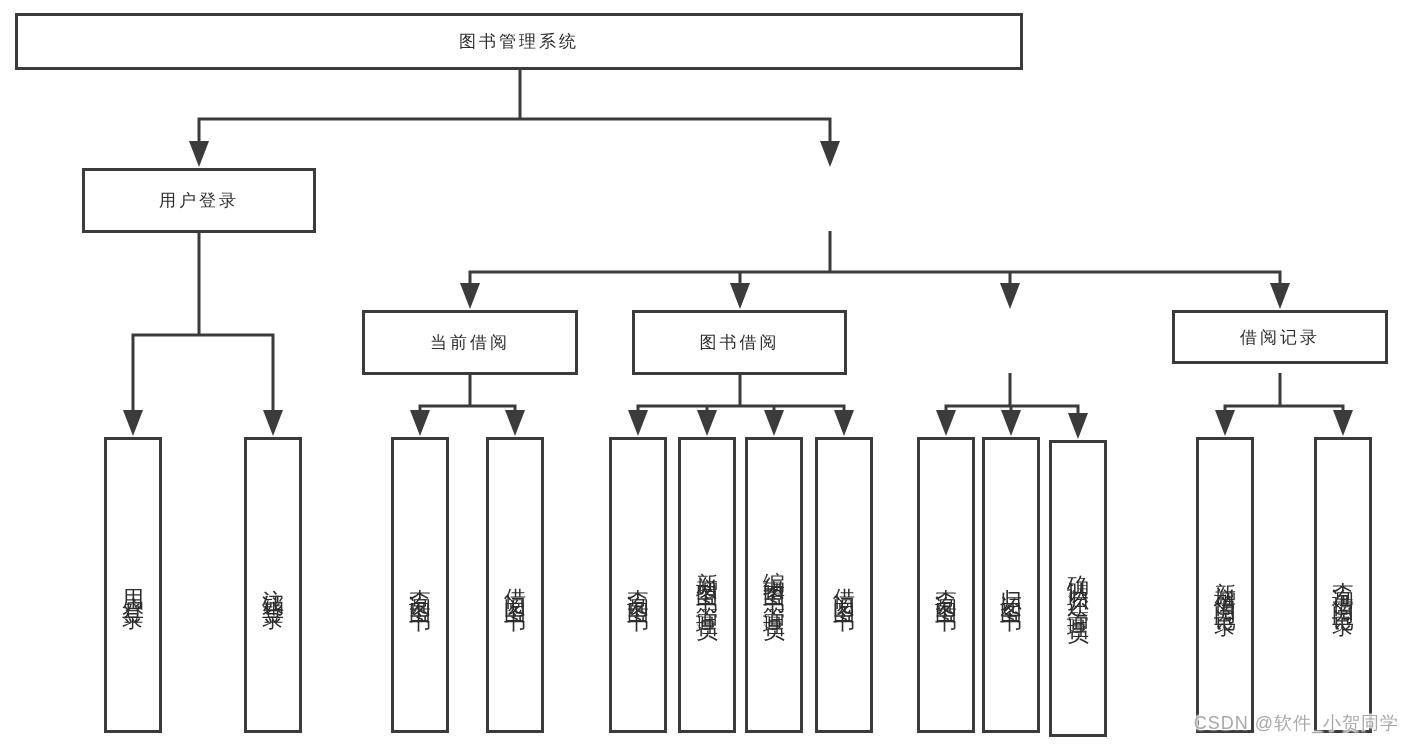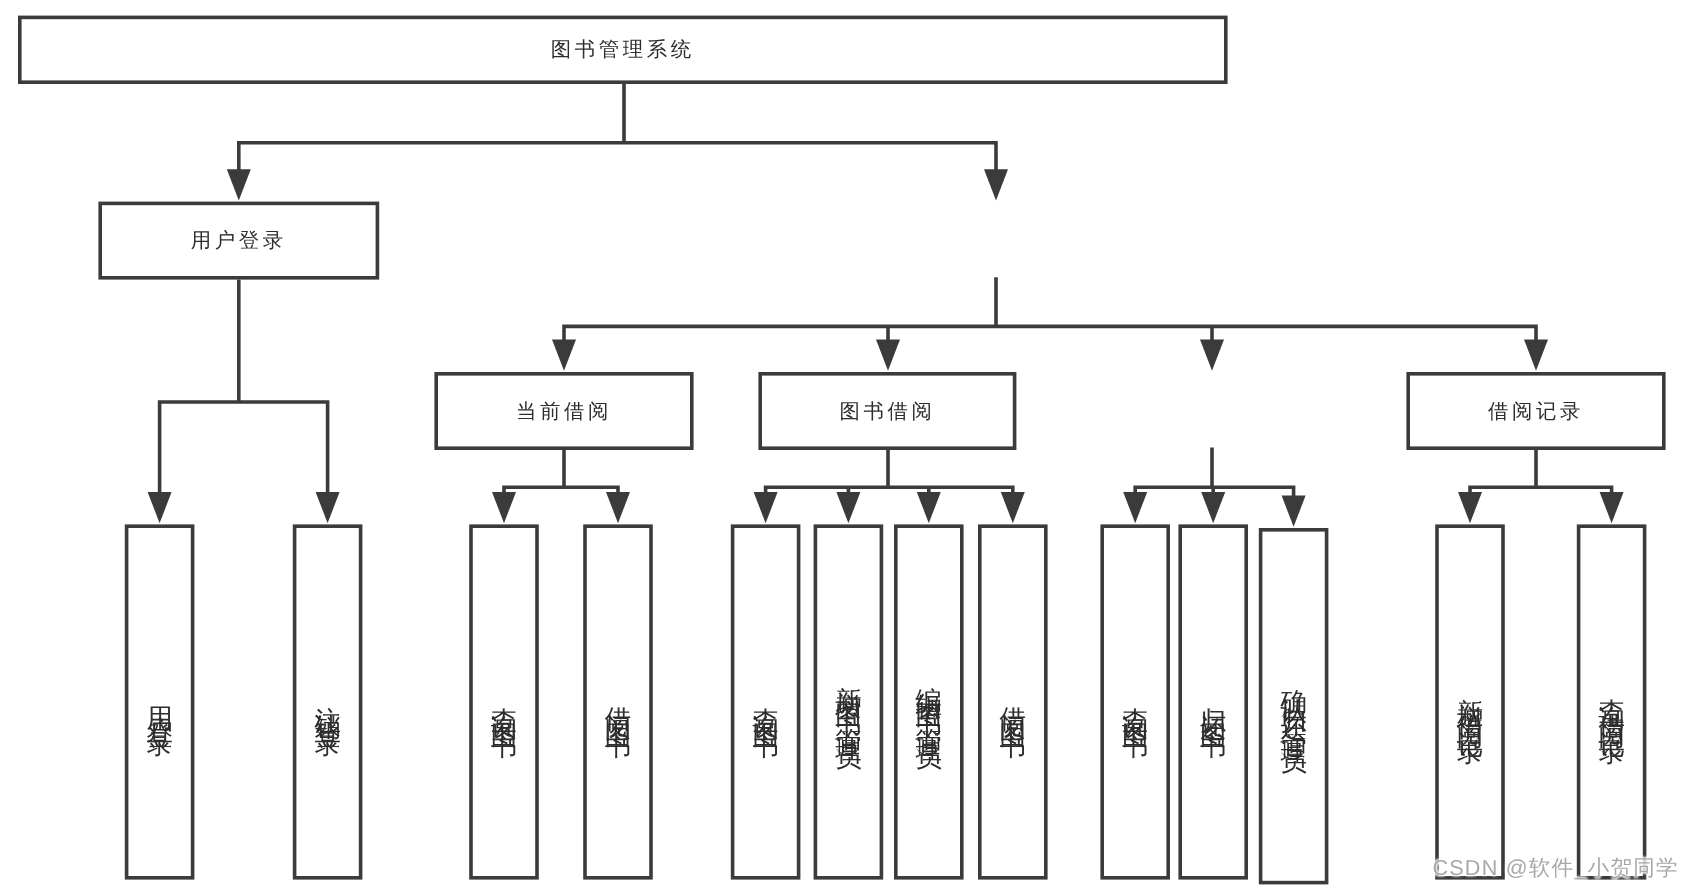--- a/index.html
+++ b/index.html
@@ -44,21 +44,21 @@
     line-height:1;
     color:var(--text);
   }
   
   .n-root{left:15px;top:13px;width:1008px;height:57px;}
   .n-l2a{left:82px;top:168px;width:234px;height:65px;}
   .n-l2b{left:711px;top:168px;width:236px;height:65px;}
   .n-l3a{left:362px;top:310px;width:216px;height:65px;}
   .n-l3b{left:632px;top:310px;width:215px;height:65px;text-align:right;}
   .n-l3c{left:902px;top:310px;width:216px;height:65px;}
-  .n-l3d{left:1172px;top:310px;width:216px;height:65px;text-align:center;}
+  .n-l3d{left:1172px;top:310px;width:216px;height:54px;text-align:center;}
   
   .vbox{top:437px;width:58px;height:296px;}
   .n-v1{left:104px;}  .n-v2{left:244px;}
   .n-v3{left:391px;}  .n-v4{left:486px;}
   .n-v5{left:609px;}  .n-v6{left:678px;}
   .n-v7{left:745px;}  .n-v8{left:815px;}
   .n-v9{left:917px;}  .n-v10{left:982px;}
   .n-v11{left:1049px;top:440px;height:297px;}
   .n-v12{left:1196px;} .n-v13{left:1314px;}
   .watermark{

